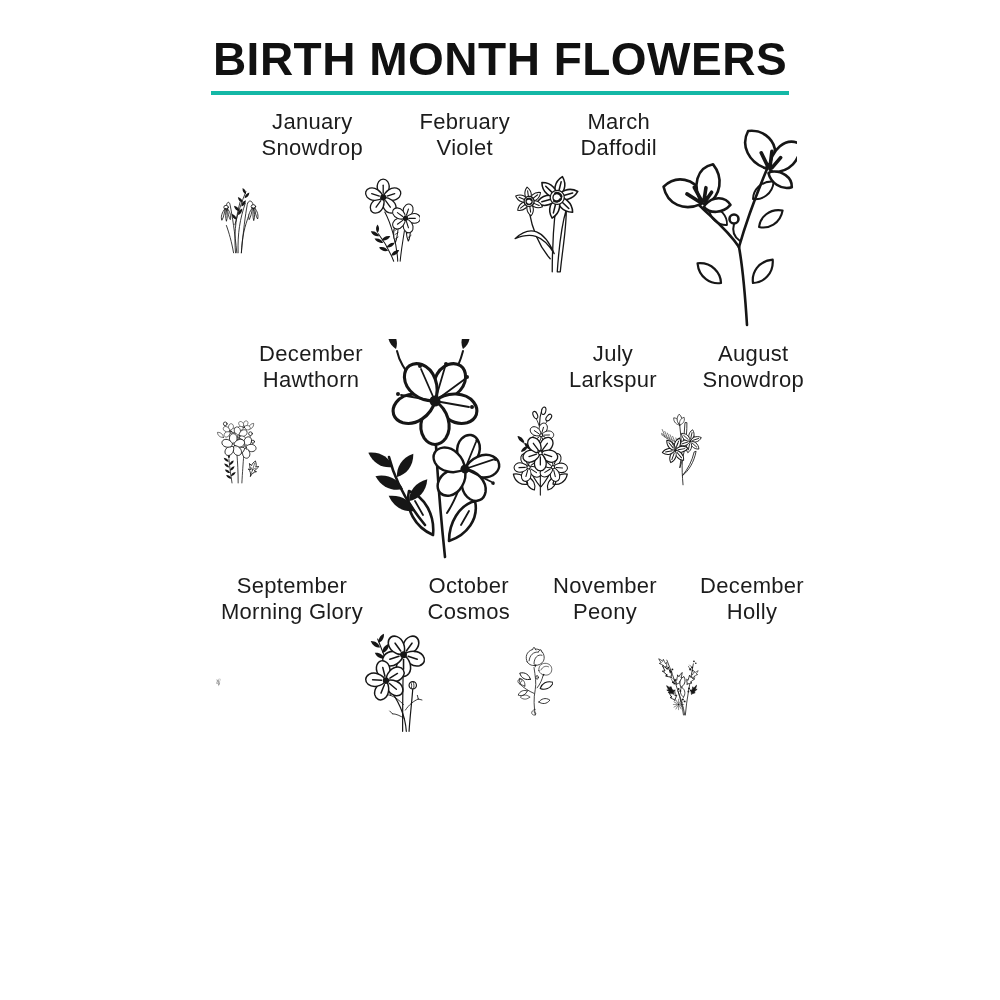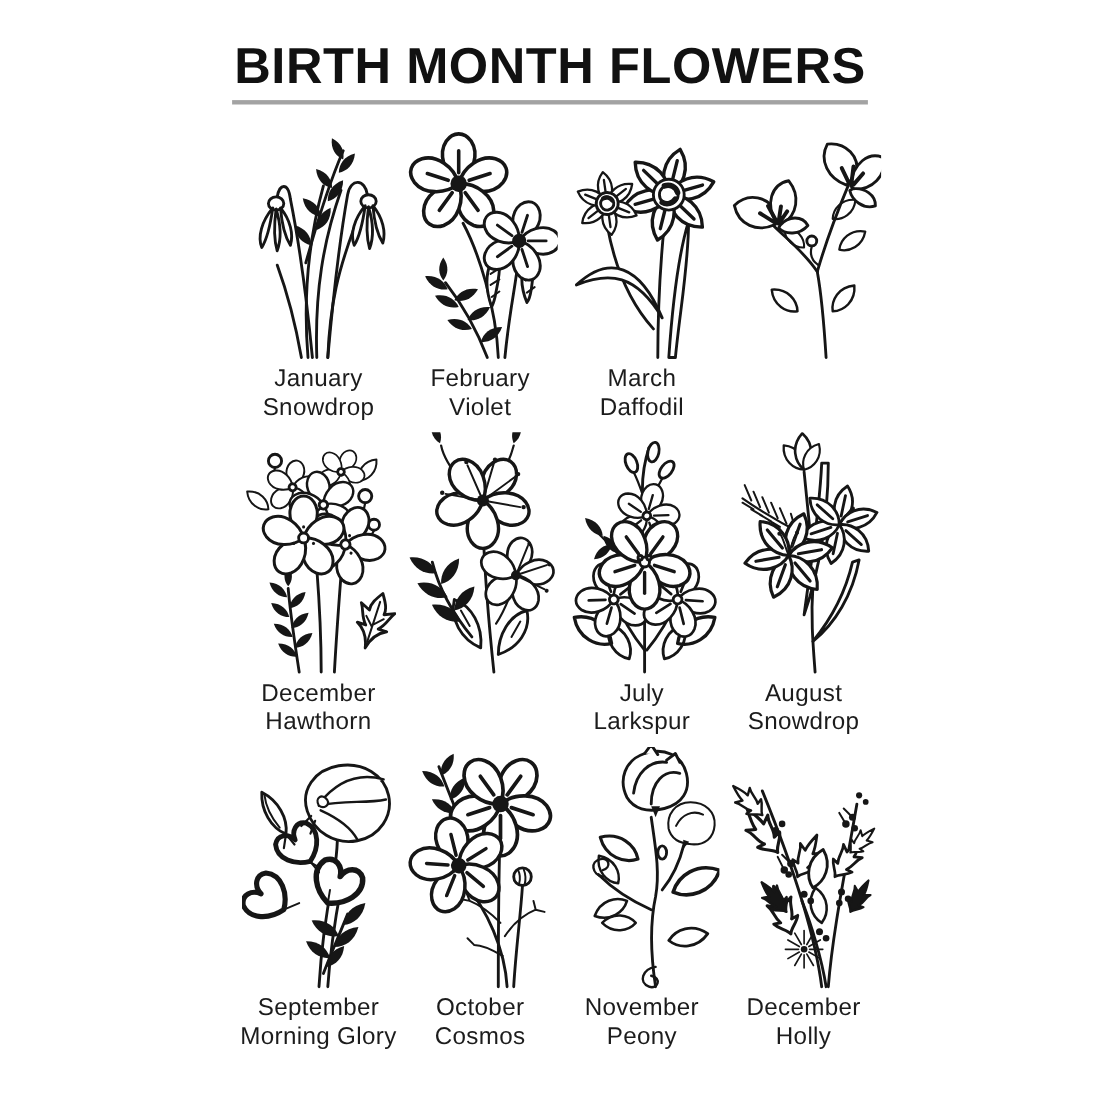--- a/index.html
+++ b/index.html
@@ -9,30 +9,30 @@
     font-family:"Liberation Sans", sans-serif; color:#161616;
   }
   .poster { width:1000px; height:1000px; background:#ffffff; position:relative; }
   .title-wrap {
     text-align:center; padding-top:36px;
   }
   .poster-title {
     display:inline-block;
     font-size:46px; font-weight:bold; letter-spacing:0.5px;
     color:#111111;
-    border-bottom:4px solid #a3a3a3;
+    border-bottom:4px solid #14b8a6;
     padding:0 2px 9px 2px;
     line-height:1.0;
   }
   .grid {
     width:588px; margin:12px auto 0; position:relative; left:10px;
     display:grid; grid-template-columns:repeat(4,147px);
     row-gap:10px;
   }
-  .cell { width:147px; display:flex; flex-direction:column; align-items:center; }
+  .cell { width:147px; display:flex; flex-direction:row; }
   .flower { width:140px; height:222px; display:block; }
   .ink { stroke:#161616; fill:none; stroke-width:2.6; stroke-linecap:round; stroke-linejoin:round; }
   .wf  { fill:#ffffff; }
   .caption { margin-top:2px; text-align:center; white-space:nowrap; }
   .caption .line { font-size:22px; line-height:26px; color:#1c1c1c; letter-spacing:0.3px; }
 </style>
 </head>
 <body>
 
 <svg width="0" height="0" style="position:absolute" aria-hidden="true">

